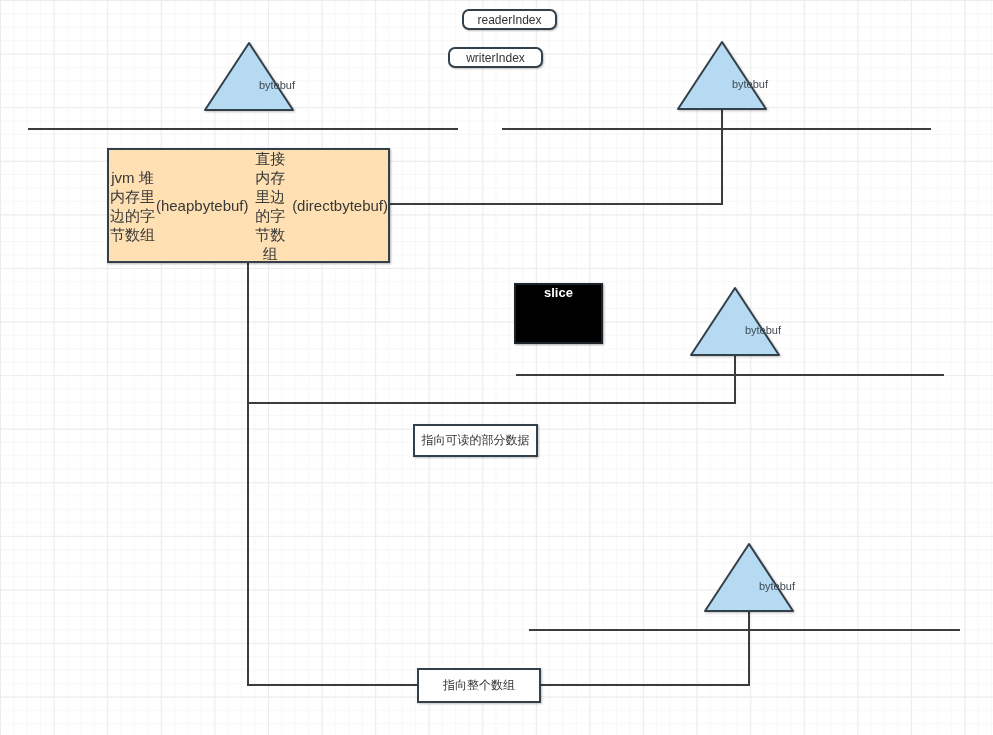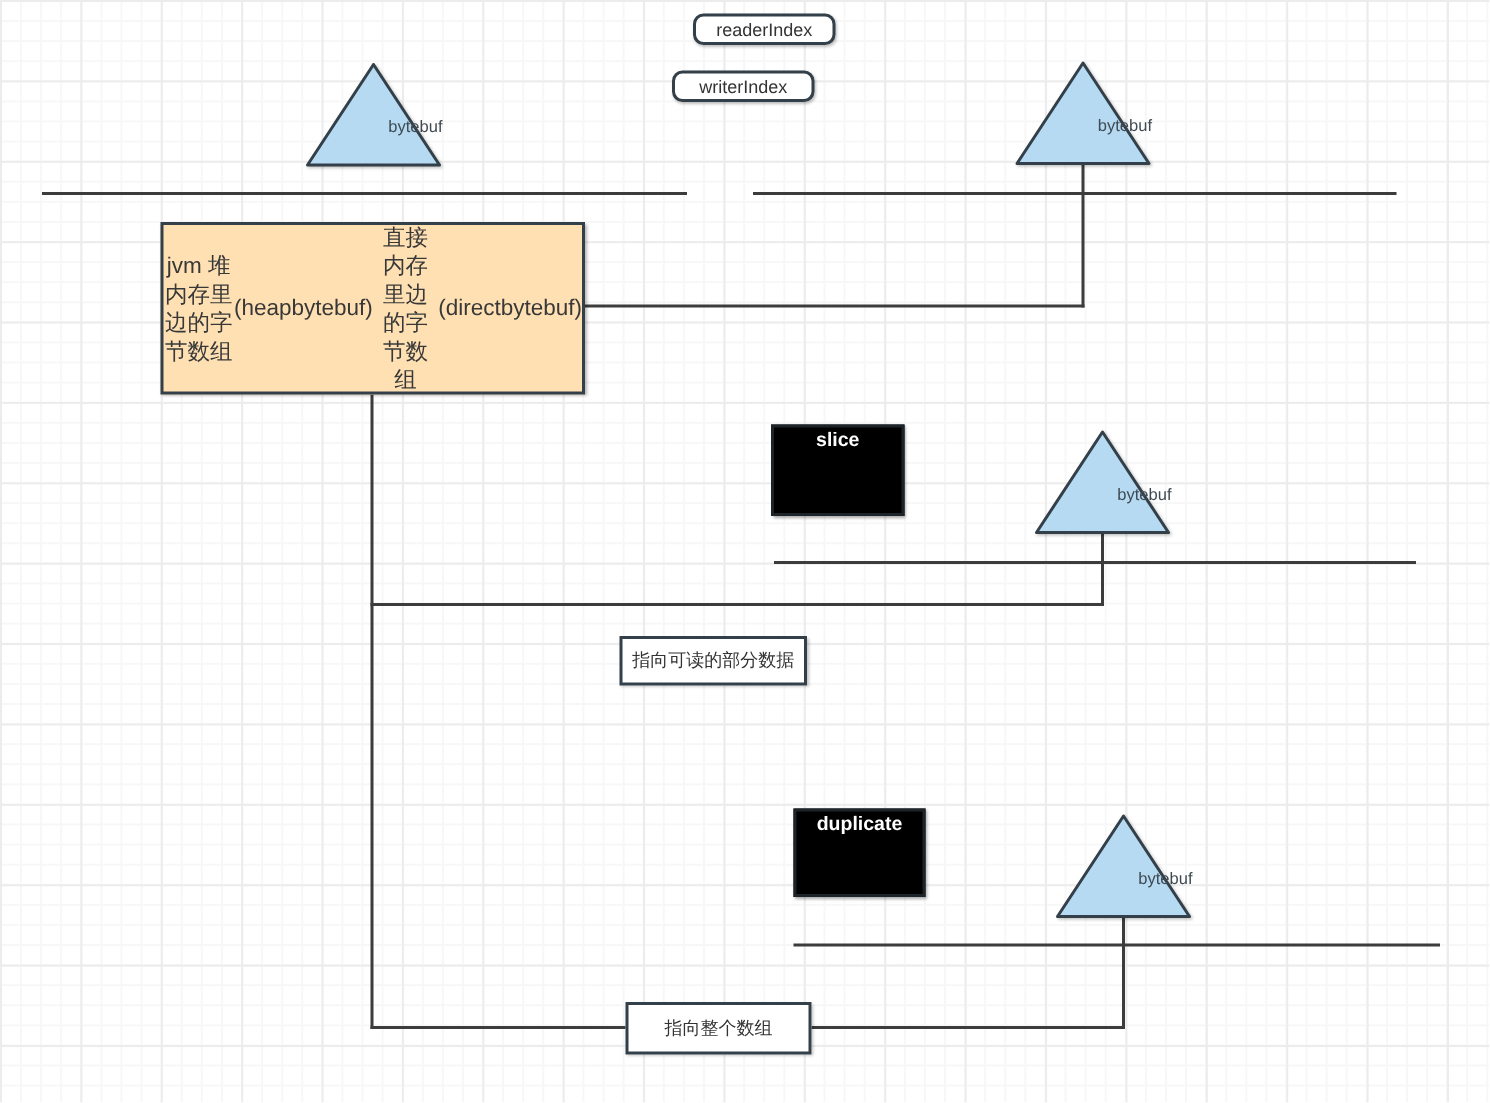--- a/index.html
+++ b/index.html
@@ -117,23 +117,20 @@
     <div>jvm 堆内存里边的字节数组</div>
     <div>(heapbytebuf)</div>
     <div class="gap"></div>
     <div>直接内存里边的字节数组</div>
     <div>(directbytebuf)</div>
   </div>
 
   <div class="black-box" style="left:514px;top:283px;width:89px;height:61px">
     <span>slice</span>
   </div>
-  <div class="black-box" style="left:529px;top:539px;width:88px;height:59px">
-    <span>duplicate</span>
-  </div>
 
   <div class="note-box" style="left:413px;top:424px;width:125px;height:33px">
     <span>指向可读的部分数据</span>
   </div>
   <div class="note-box" style="left:417px;top:668px;width:124px;height:35px">
     <span>指向整个数组</span>
   </div>
 
 </div>
 

